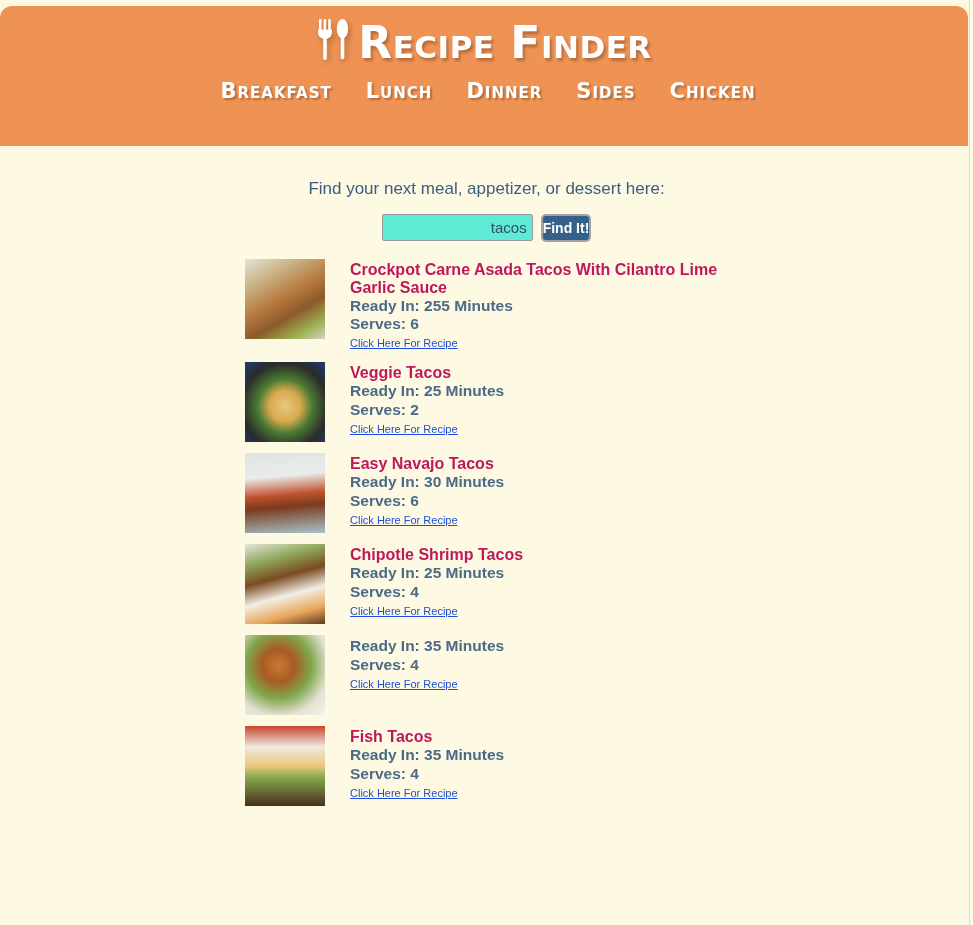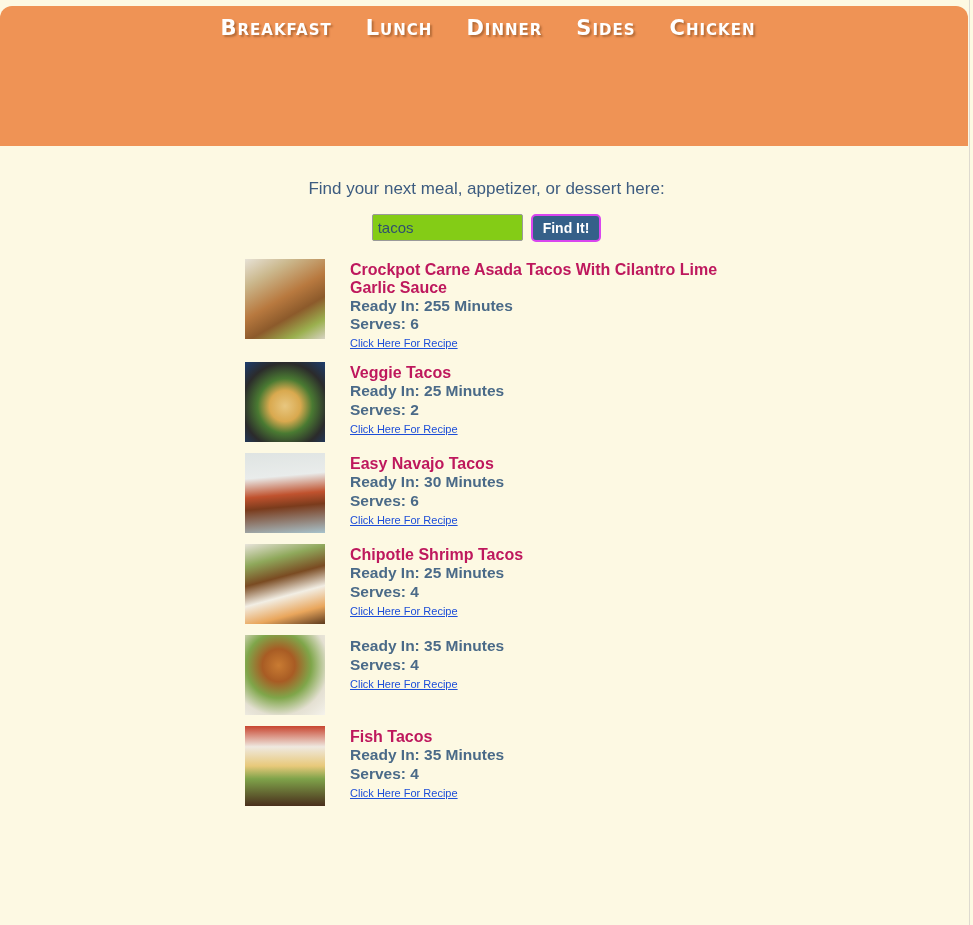--- a/index.html
+++ b/index.html
@@ -97,34 +97,35 @@
     align-items: flex-start;
     gap: 8px;
   }
   .search-input {
     width: 151px;
     height: 27px;
     padding: 2px 5px;
     font-family: "Liberation Sans", sans-serif;
     font-size: 15px;
     color: #2f4f6f;
-    background: #84cc16;
+    background: #5eead4;
     border: 1px solid #9a9a9a;
     border-radius: 2px;
     outline: none;
+    text-align: right;
   }
   .find-button {
     height: 28px;
-    padding: 0 10px;
+    padding: 0 0;
     font-family: "Liberation Sans", sans-serif;
     font-size: 14px;
     font-weight: bold;
     color: #ffffff;
     background: #356089;
-    border: 2px solid #d946ef;
+    border: 2px solid #a3a3a3;
     border-radius: 5px;
     cursor: pointer;
     line-height: 1;
   }
 
   
   .results-list {
     margin: 17px 0 0 0;
     padding: 0;
     list-style: none;
@@ -182,20 +183,33 @@
     height: 925px;
     background: #dedad0;
   }
 </style>
 </head>
 <body>
 
 <div class="page-top-strip"></div>
 
 <header class="site-header">
+  <h1 class="brand">
+    <span class="utensils-icon">
+      <svg viewBox="0 0 34 42" width="34" height="42" aria-hidden="true">
+        <g fill="#ffffff">
+          <rect x="3" y="1" width="2.6" height="11" rx="1.1"></rect>
+          <rect x="7.6" y="1" width="2.6" height="11" rx="1.1"></rect>
+          <rect x="12.2" y="1" width="2.6" height="11" rx="1.1"></rect>
+          <path d="M2 11.5 h14 v2.6 a7 7 0 0 1 -5.2 6.8 v19.3 a1.8 1.8 0 0 1 -3.6 0 V20.9 A7 7 0 0 1 2 14.1 Z"></path>
+          <path d="M26.5 1 c3.4 0 5.6 4.4 5.6 10.2 c0 4.4 -1.6 7.6 -3.8 8.8 v19.4 a1.8 1.8 0 0 1 -3.6 0 V20 c-2.2 -1.2 -3.8 -4.4 -3.8 -8.8 C20.9 5.4 23.1 1 26.5 1 Z"></path>
+        </g>
+      </svg>
+    </span><span class="brand-text">Recipe Finder</span>
+  </h1>
 
   <nav class="main-nav">
     <a class="nav-link">Breakfast</a>
     <a class="nav-link">Lunch</a>
     <a class="nav-link">Dinner</a>
     <a class="nav-link">Sides</a>
     <a class="nav-link">Chicken</a>
   </nav>
 </header>
 

